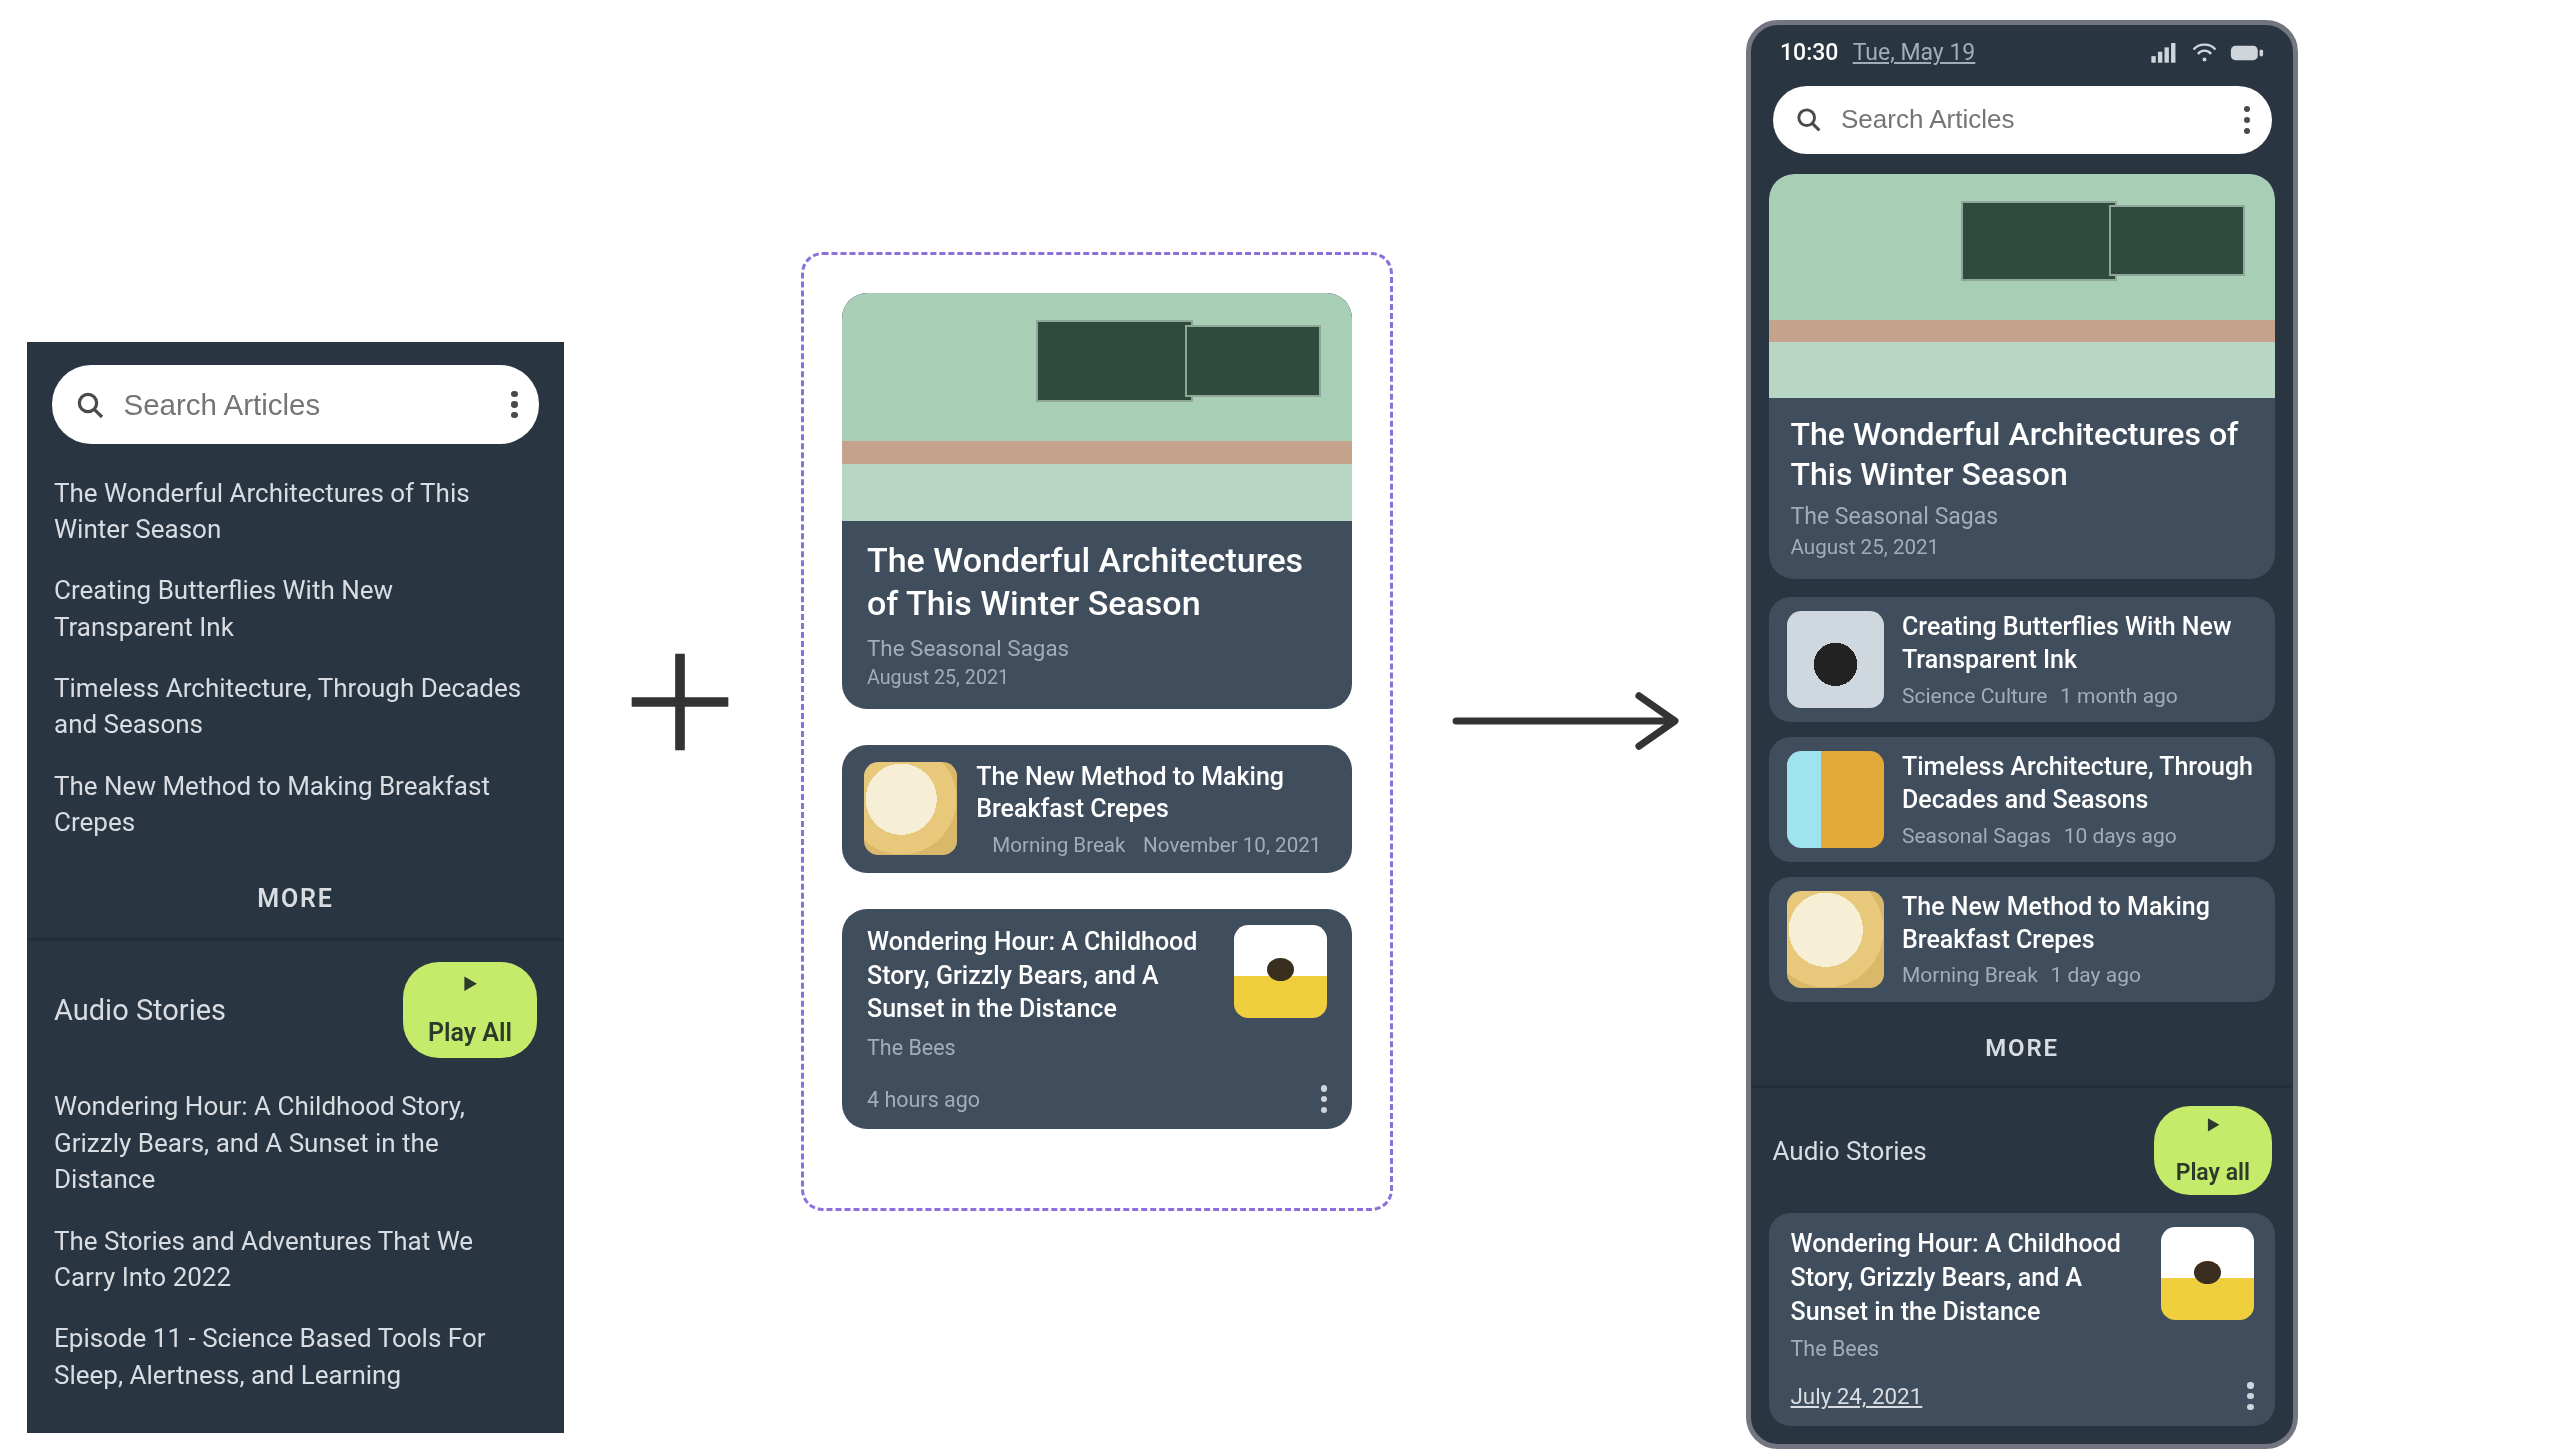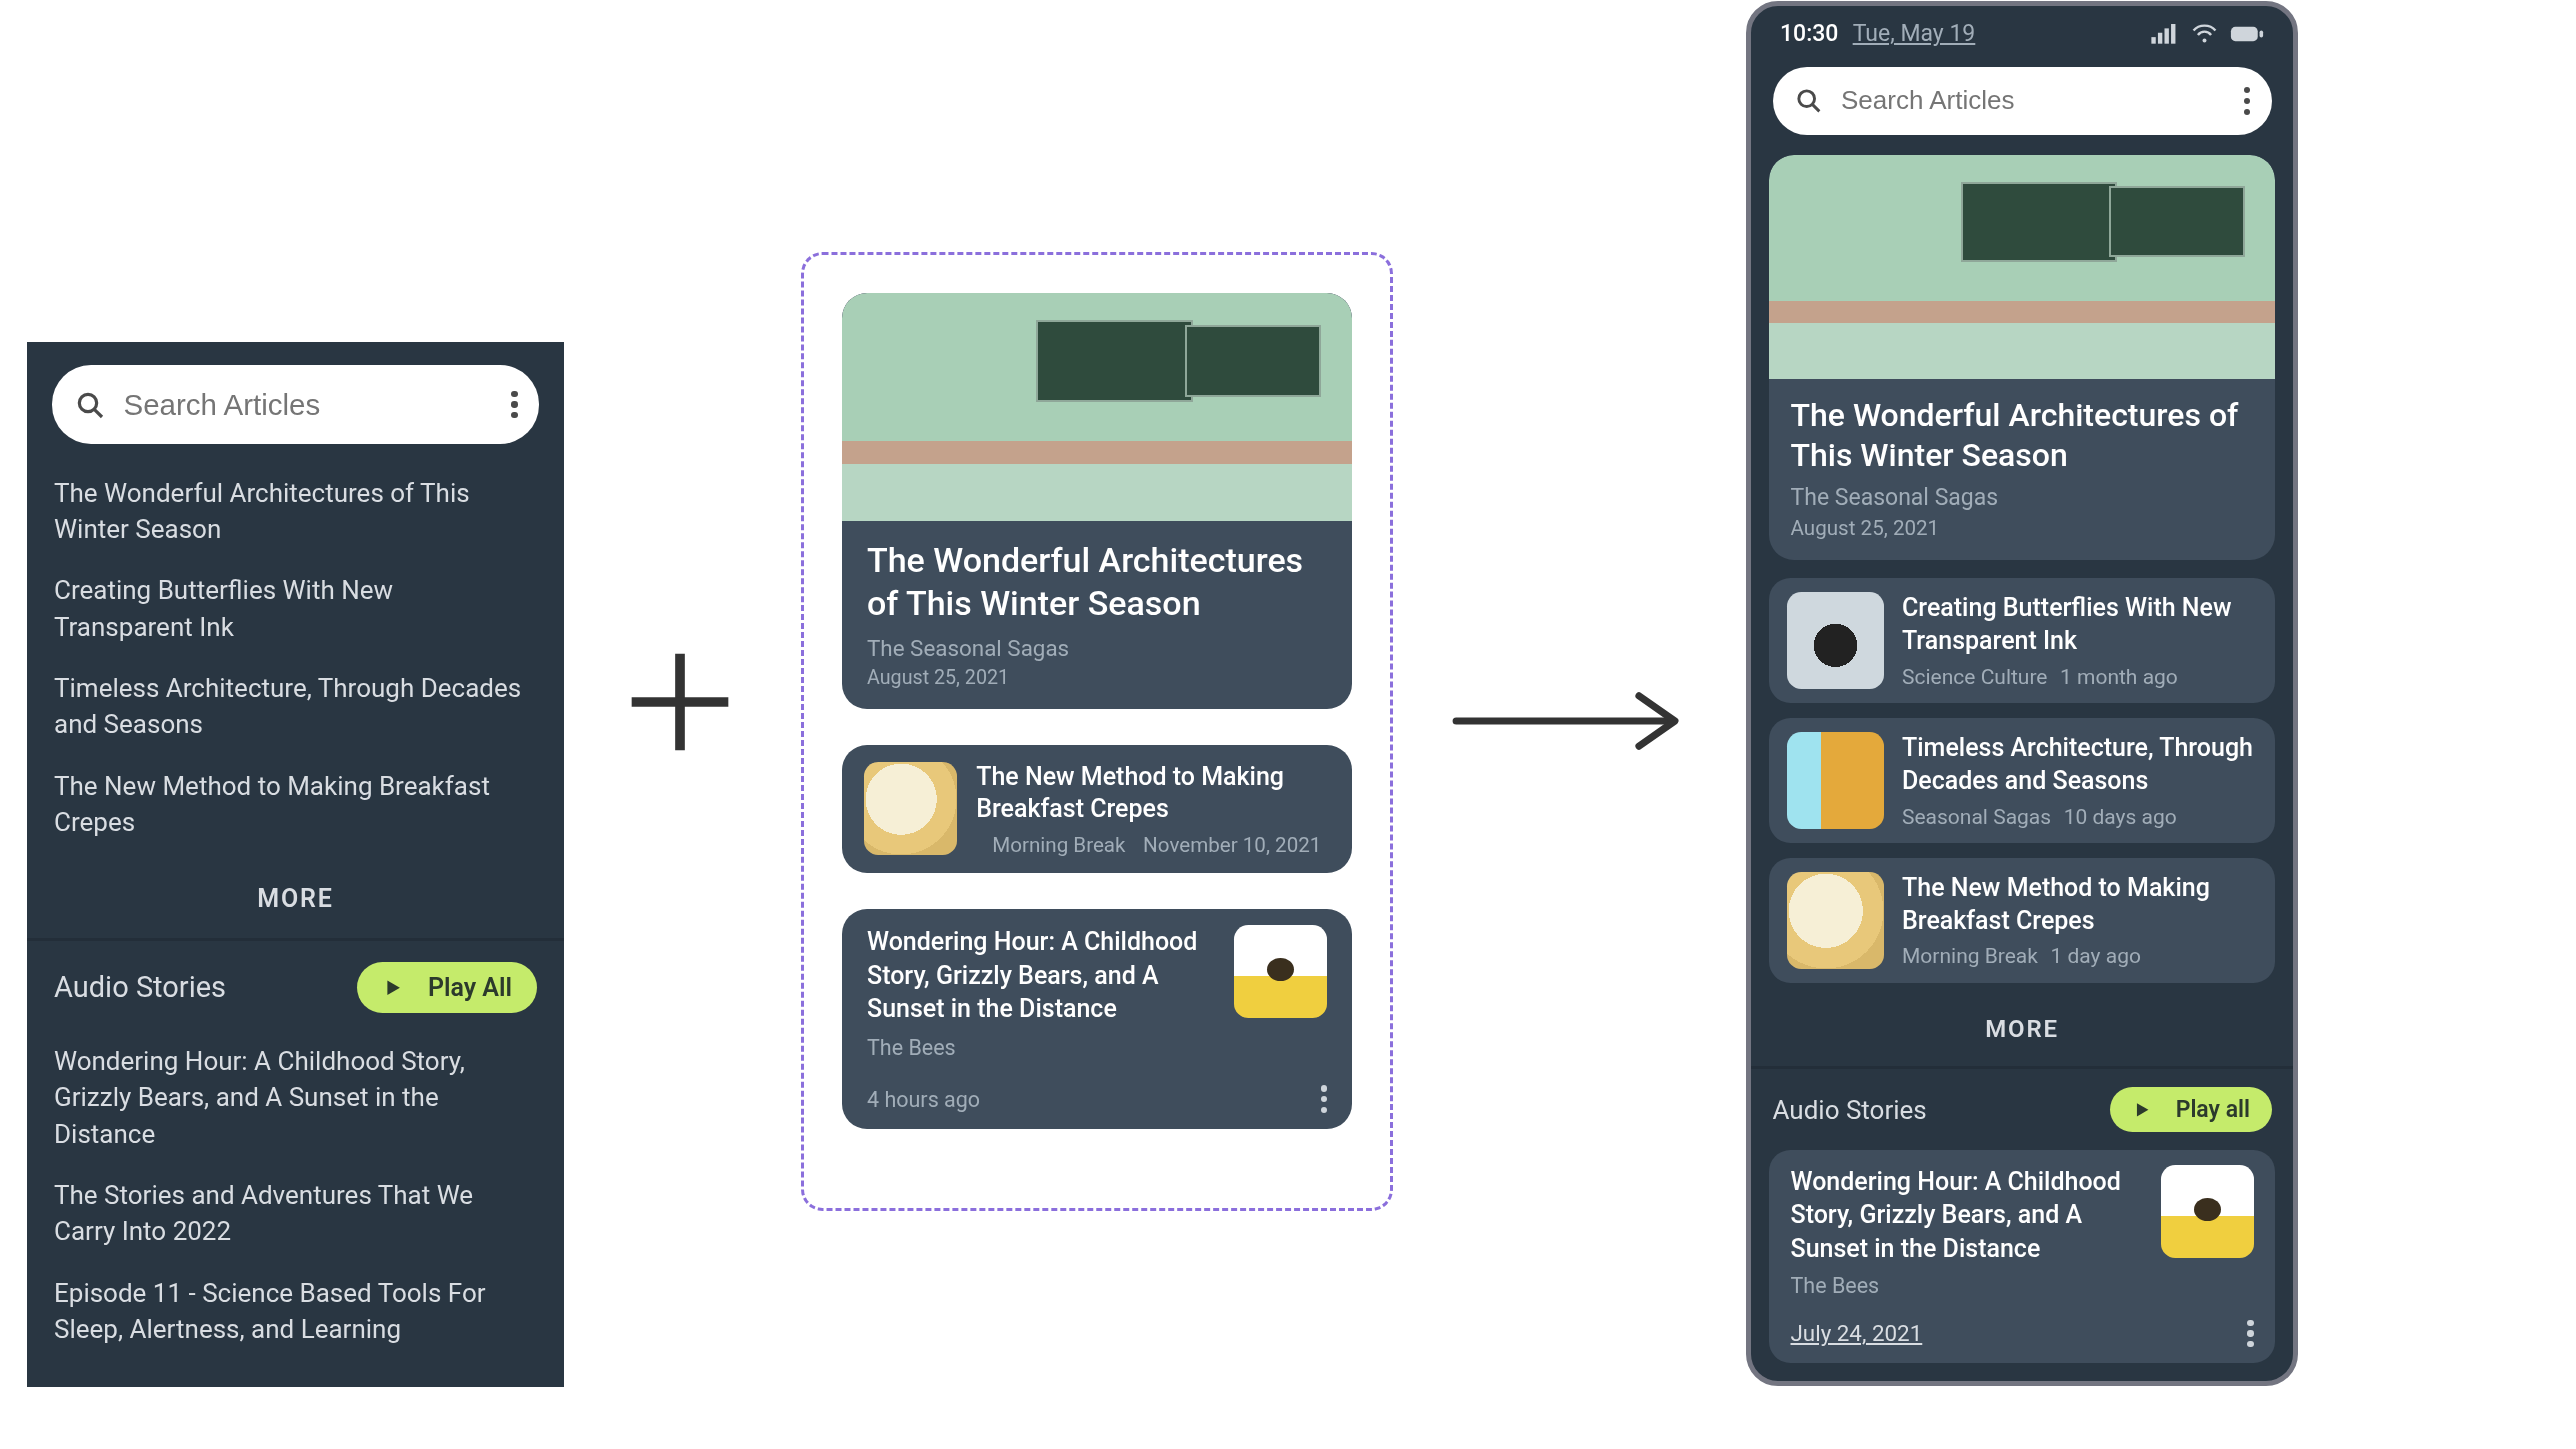--- a/index.html
+++ b/index.html
@@ -23,21 +23,21 @@
   .search-bar{display:flex;align-items:center;background:var(--white);border-radius:39px;height:79px;padding:0 21.5px;margin:23px 25px 0 25px;}
   .search-bar .sicon{color:#4a4a4a;margin-right:16px;display:flex;}
   .search-bar input{flex:1;border:none;outline:none;font-size:29.5px;color:#000000;background:transparent;}
   .search-bar .dots{color:#4a4a4a;display:flex;}
   .listA{padding:18px 27px 9px 27px;}
   .listA .row{color:var(--text);font-size:26px;line-height:1.4;padding:12.5px 0;}
   .moreA{text-align:center;color:var(--text);font-size:25px;letter-spacing:1.8px;font-weight:600;padding:21.5px 0 25px 0;}
   .dividerA{border-top:3.6px solid var(--bg-dark2);}
   .audioHeadA{display:flex;align-items:center;justify-content:space-between;padding:21.5px 27px 10.7px 27px;}
   .audioHeadA h3{margin:0;color:var(--text);font-weight:400;font-size:29px;}
-  .playall{display:flex;align-items:center;gap:24px;background:var(--accent);color:#2c3a2c;border-radius:36px;padding:10.7px 25px;font-size:25px;font-weight:600;}
+  .playall{display:flex;align-items:center;gap:24px;background:var(--accent);color:#2c3a2c;border-radius:36px;padding:10.7px 25px;font-size:25px;font-weight:600;flex-direction:column;}
   .playall svg{display:block;}
   .alistA{padding:7.2px 27px 27px 27px;}
   .alistA .row{color:var(--text);font-size:26px;line-height:1.4;padding:12.5px 0;}
 
   
   #plus{position:absolute;left:622px;top:644px;color:#333;}
   
   #arrow{position:absolute;left:1449px;top:685px;color:#333;}
 
   
@@ -55,21 +55,21 @@
   .rowCard .info .meta{color:var(--muted);font-size:20.6px;margin-left:16px;}
   .rowCard .info .meta span+span{margin-left:12.5px;}
 
   .rowCardR{padding:16px 25px;}
   .rowCardR .toprow{display:flex;gap:19.7px;align-items:flex-start;}
   .rowCardR h3{margin:0;color:#fff;font-size:25px;font-weight:500;line-height:1.35;flex:1;}
   .rowCardR .sub{color:var(--muted);font-size:21.5px;margin-top:9px;}
   .rowCardR .foot{display:flex;justify-content:space-between;align-items:center;margin-top:25px;color:var(--muted);font-size:21.5px;gap:12px;}
 
   
-  #panelC{position:absolute;left:1746px;top:1px;width:542px;background:var(--bg-dark);border-radius:32px;border:5.4px solid var(--border-thick);padding-bottom:18px;overflow:hidden;}
+  #panelC{position:absolute;left:1746px;top:20px;width:542px;background:var(--bg-dark);border-radius:32px;border:5.4px solid var(--border-thick);padding-bottom:18px;overflow:hidden;}
   .statusbar{display:flex;align-items:center;justify-content:space-between;padding:14.3px 29px 7.2px 29px;color:var(--text);font-size:23px;}
   .statusbar .l{display:flex;gap:14.3px;}
   .statusbar .r{display:flex;gap:12.5px;align-items:center;}
   #panelC .search-bar{margin:12.5px 21.5px 0 21.5px;height:68px;}
   #panelC .search-bar input{font-size:26px;}
 
   .heroC{background:var(--card);margin:19.7px 18px 18px 18px;border-radius:25px;overflow:hidden;}
   .heroC .heroImg{height:224px;}
   .heroC .body{padding:16px 21.5px 19.7px 21.5px;}
   .heroC .body h2{margin:0 0 9px 0;color:#fff;font-size:32px;font-weight:500;line-height:1.25;}

